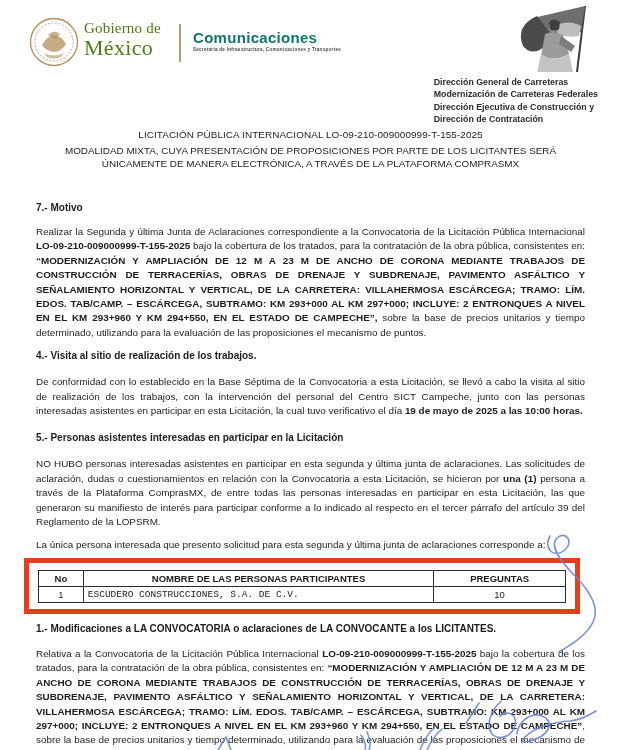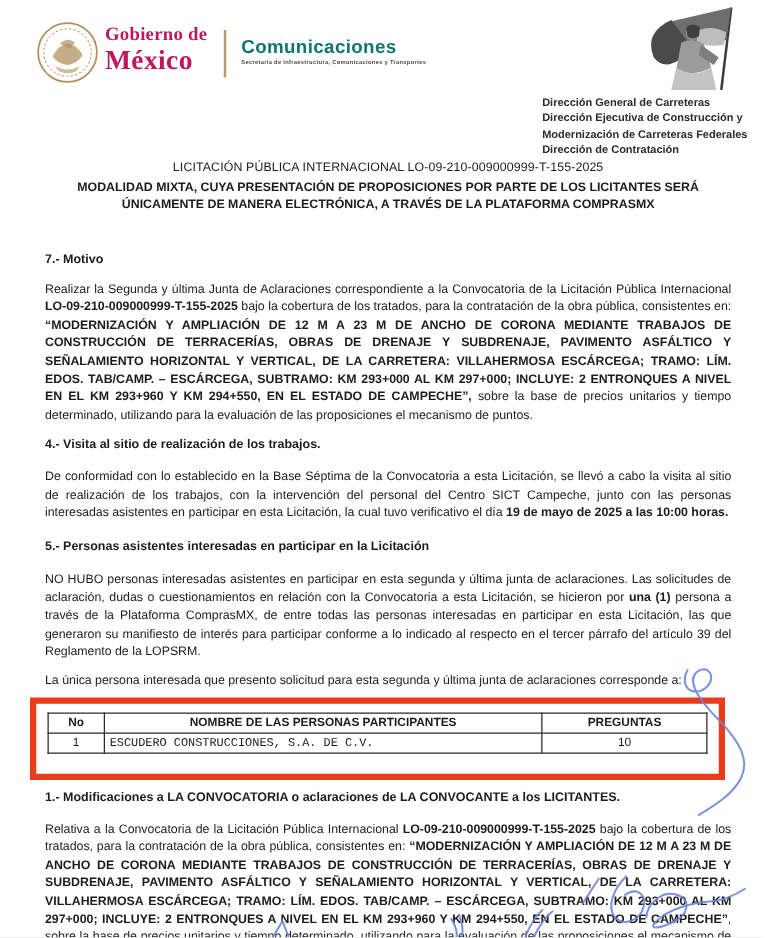--- a/index.html
+++ b/index.html
@@ -3,41 +3,41 @@
 <meta charset="utf-8">
 <style>
   html,body{margin:0;padding:0;background:#e8e8e8;}
   .page{
     position:relative;width:621px;height:750px;background:#ffffff;
     font-family:"Liberation Sans",sans-serif;color:#1c1c1c;overflow:hidden;
     margin:0 auto;
   }
   
   .seal{position:absolute;left:28px;top:15px;width:52px;height:54px;}
-  .gob-wordmark{position:absolute;left:84px;top:21px;font-family:"Liberation Serif",serif;font-weight:bold;color:#be185d;line-height:1;}
+  .gob-wordmark{position:absolute;left:84px;top:21px;font-family:"Liberation Serif",serif;font-weight:normal;color:#4d7c0f;line-height:1;}
   .gob-line1{font-size:15px;letter-spacing:.2px;}
   .gob-line2{font-size:22px;margin-top:1px;letter-spacing:.3px;}
   .brand-divider{position:absolute;left:179px;top:24px;width:2px;height:38px;background:#b59b68;}
   .secretariat{position:absolute;left:193px;top:30px;line-height:1;}
   .secretariat-name{font-size:15px;font-weight:bold;color:#0f766e;letter-spacing:.3px;}
   .secretariat-sub{font-size:4.6px;font-weight:bold;color:#4a4a4a;margin-top:3px;letter-spacing:.25px;}
   .figure{position:absolute;left:497px;top:2px;width:112px;height:70px;}
   .office-block{position:absolute;right:23px;top:76px;font-size:8.8px;font-weight:bold;line-height:12.3px;color:#2b2b2b;}
   
   .title-block{position:absolute;top:130px;left:40px;right:40px;text-align:center;line-height:1;}
   .title-line1{font-size:9.9px;letter-spacing:.1px;}
-  .title-line2{font-size:9.9px;font-weight:bold;line-height:13.5px;max-width:505px;margin:4px auto 14px;}
+  .title-line2{font-size:9.9px;font-weight:normal;line-height:13.5px;max-width:505px;margin:4px auto 14px;}
   
   .doc-body{position:absolute;top:200px;left:36px;width:549px;}
   .sec-heading{font-size:10px;font-weight:bold;margin:0;}
   .para{font-size:9.9px;line-height:14.4px;text-align:justify;margin:0;}
   .b{font-weight:bold;}
   .bi{font-weight:bold;}
   
-  .annotation-box{border:5px solid #e83c1c;margin:6px 0 0 -12px;width:556px;padding:7px 9px 16px 9px;box-sizing:border-box;background:transparent;}
+  .annotation-box{border:5px solid #e83c1c;margin:6px 0 0 -12px;width:556px;padding:7px 9px 6px 9px;box-sizing:border-box;background:transparent;}
   table.participants{width:100%;border-collapse:collapse;font-size:9.5px;}
   table.participants th,table.participants td{border:1.3px solid #2a2a2a;padding:1px 4px;height:13px;}
   table.participants th{font-weight:bold;text-align:center;}
   td.c{text-align:center;}
   td.l{text-align:left;padding-left:7px;font-family:Liberation Mono, monospace;}
   col.no{width:8.5%;}col.nombre{width:66.5%;}col.preg{width:25%;}
   
   .pen-overlay{position:absolute;left:0;top:0;width:621px;height:750px;pointer-events:none;}
 </style>
 </head>
@@ -69,22 +69,22 @@
     <path d="M62 22 Q74 18 84 24 L82 34 Q70 36 60 32 Z" fill="#bdbdbd"></path>
     <circle cx="57" cy="25" r="5.5" fill="#8a8a8a"></circle>
     <path d="M52 20 q5 -5 11 0 l-1 7 q-5 3 -9 0 Z" fill="#3f3f3f"></path>
     <path d="M48 32 Q57 28 66 33 L72 52 Q58 60 44 54 Z" fill="#9b9b9b"></path>
     <path d="M44 52 L40 70 L76 70 L72 52 Q58 61 44 52 Z" fill="#c4c4c4"></path>
     <path d="M64 34 L78 44 L74 50 L62 42 Z" fill="#7d7d7d"></path>
   </svg>
 
   <div class="office-block">
     <div>Dirección General de Carreteras</div>
+    <div>Modernización de Carreteras Federales</div>
     <div>Dirección Ejecutiva de Construcción y</div>
-    <div>Modernización de Carreteras Federales</div>
     <div>Dirección de Contratación</div>
   </div>
 
   <div class="title-block">
     <div class="title-line1">LICITACIÓN PÚBLICA INTERNACIONAL LO-09-210-009000999-T-155-2025</div>
     <div class="title-line2">MODALIDAD MIXTA, CUYA PRESENTACIÓN DE PROPOSICIONES POR PARTE DE LOS LICITANTES SERÁ ÚNICAMENTE DE MANERA ELECTRÓNICA, A TRAVÉS DE LA PLATAFORMA COMPRASMX</div>
   </div>
 
   <div class="doc-body">
 

